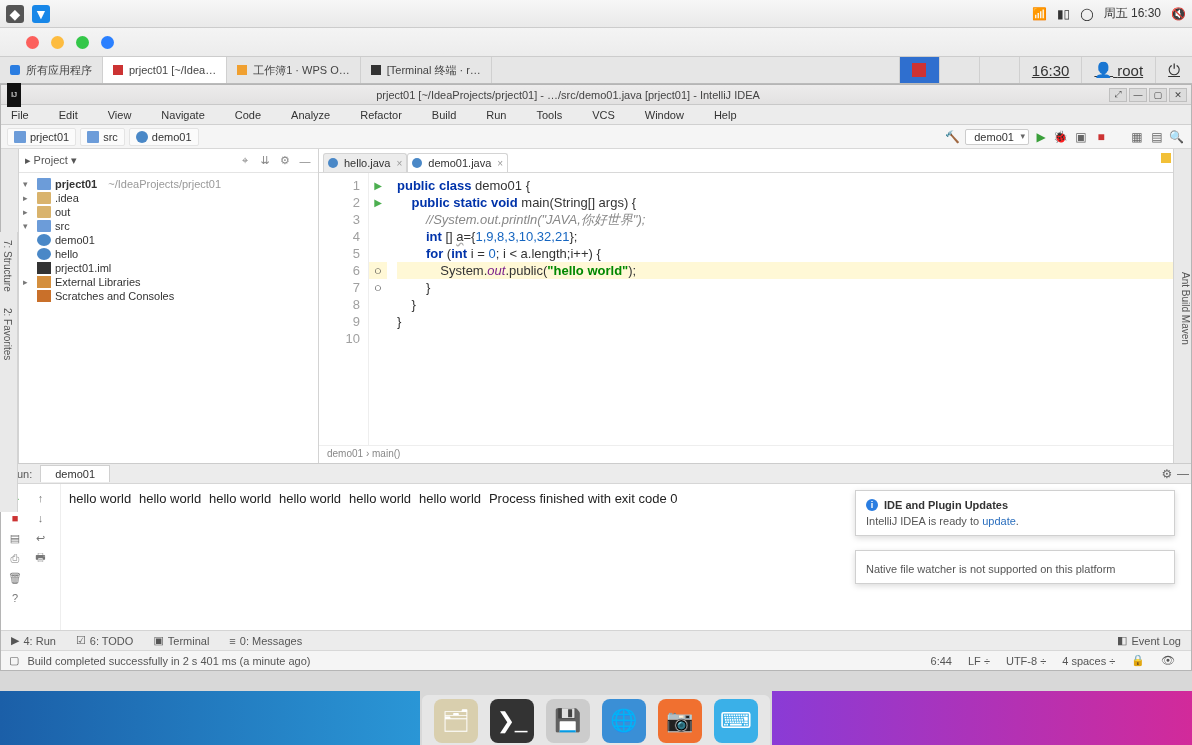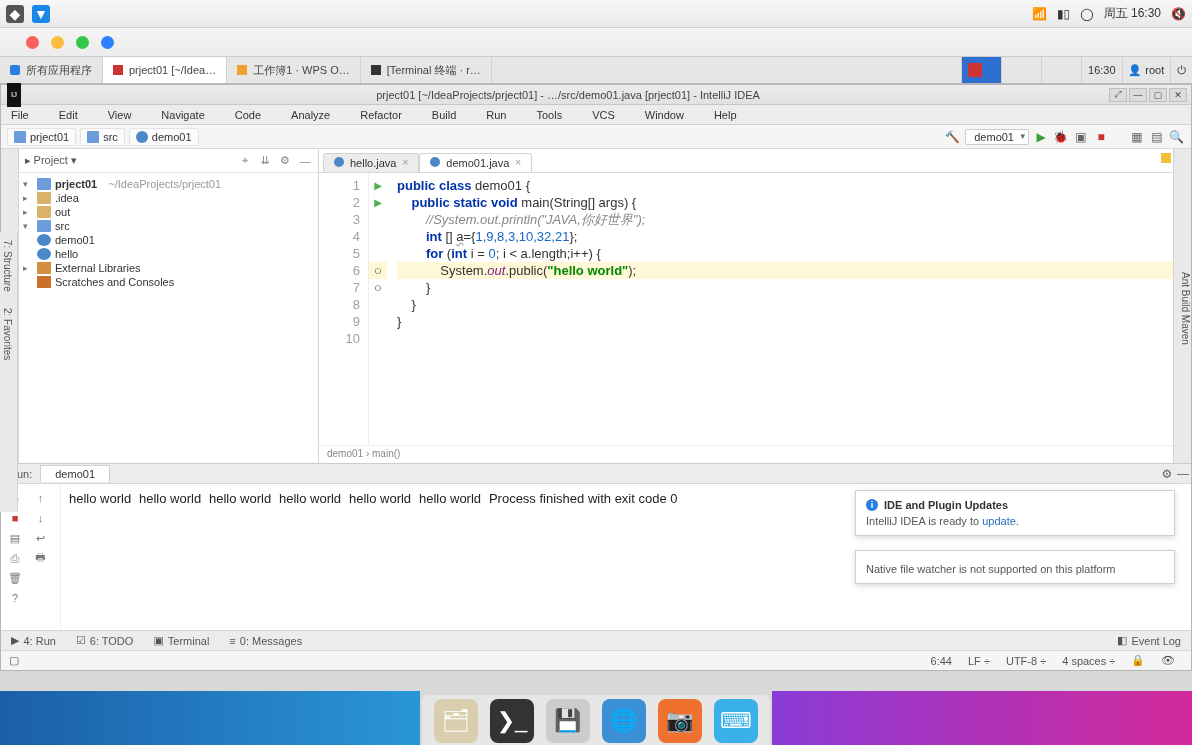--- a/index.html
+++ b/index.html
@@ -18,21 +18,21 @@
 .tl { width:13px; height:13px; border-radius:50%; }
 .tl.red{background:#fc605c;} .tl.yel{background:#fdbc40;} .tl.grn{background:#34c749;} .tl.blu{background:#2b80ff;}
 
 
 .taskbar { height:28px; background:#e6e6e6; border-top:1px solid #ccc; border-bottom:1px solid #bbb; display:flex; align-items:stretch; }
 .task { padding:0 10px; display:flex; align-items:center; gap:6px; border-right:1px solid #d0d0d0; font-size:11px; color:#444; }
 .task.active { background:#fff; }
 .task .tico { width:10px; height:10px; }
 .taskbar .spacer { flex:1; }
 .taskbar .rgroup { display:flex; }
-.taskbar .rcell { padding:0 6px; display:flex; align-items:center; border-left:1px solid #d0d0d0; font-size:11px; }
+.taskbar .rcell { padding:0 12px; display:flex; align-items:center; border-left:1px solid #d0d0d0; font-size:15px;text-decoration:underline; }
 
 
 .ide { background:#f2f2f2; border:1px solid #b5b5b5; margin: 0; }
 .ide-title { height:20px; background:linear-gradient(#edecec,#e2e1e1); border-bottom:1px solid #c8c8c8; display:flex; align-items:center; font-size:11px; color:#444; }
 .ide-title .ij { width:14px;height:24px; background:#111; margin:0 6px; display:flex;align-items:center;justify-content:center;color:#fff;font-size:8px;}
 .ide-title .t { flex:1; text-align:center; }
 .ide-title .wbtns { display:flex; gap:2px; padding-right:4px;}
 .ide-title .wbtn { width:18px;height:14px; background:#dcdcdc; border:1px solid #bfbfbf; font-size:9px; display:flex;align-items:center;justify-content:center;}
 
 
@@ -65,21 +65,21 @@
 .f-mod{background:#6c9cd9;width:12px;height:10px;border-radius:1px;}
 .f-java{width:10px;height:10px;border-radius:50%;background:#4a88c7;}
 .f-iml{width:10px;height:10px;background:#333;}
 .f-lib{width:12px;height:10px;background:#d48f3e;}
 .f-scr{width:12px;height:10px;background:#c9702a;}
 .muted{color:#999;}
 
 
 .editor { flex:1; background:#fff; display:flex; flex-direction:column; position:relative;}
 .edtabs { height:24px; border-bottom:1px solid #d8d8d8; display:flex; align-items:flex-end; padding-left:4px; gap:0;}
-.edtab { padding:3px 10px; font-size:11px; border:1px solid #d4d4d4; border-bottom:none; background:#ececec; display:flex; gap:6px; border-radius:3px 3px 0 0;}
+.edtab { padding:3px 4px; font-size:11px; border:1px solid #d4d4d4; border-bottom:none; background:#ececec; display:flex; gap:6px; align-items:center; border-radius:3px 3px 0 0;}
 .edtab.active{background:#fff;}
 .edtab .x{color:#999;font-size:10px;}
 .code-wrap{flex:1; display:flex; font-family:"Menlo","Consolas",monospace; font-size:13px; line-height:17px;}
 .gutter{width:50px; text-align:right; color:#a0a0a0; padding:4px 8px 0 0; background:#fff; border-right:1px solid #eee;}
 .gut-icons{width:18px; padding-top:4px;}
 .gut-icons div{height:17px; display:flex;align-items:center;justify-content:center;}
 .runtri{color:#4caf50; font-size:10px;}
 .code{flex:1; padding:4px 0 0 10px; white-space:pre;}
 .kw{color:#0033aa; font-weight:bold;}
 .str{color:#008800; font-weight:bold;}
@@ -270,20 +270,25 @@
         <div class="node ind2">
             <span class="arrow"></span>
             <span class="fico f-java"></span>
             <span>demo01</span>
           </div>
         <div class="node ind2">
             <span class="arrow"></span>
             <span class="fico f-java"></span>
             <span>hello</span>
           </div>
+        <div class="node ind1">
+            <span class="arrow"></span>
+            <span class="fico f-iml"></span>
+            <span>prject01.iml</span>
+          </div>
         <div class="node ind0">
             <span class="arrow">▸</span>
             <span class="fico f-lib"></span>
             <span>External Libraries</span>
           </div>
         <div class="node ind0">
             <span class="arrow"></span>
             <span class="fico f-scr"></span>
             <span>Scratches and Consoles</span>
           </div>
@@ -382,20 +387,21 @@
     <div class="titem">▶ <span>4: Run</span></div>
     <div class="titem">☑ <span>6: TODO</span></div>
     <div class="titem">▣ <span>Terminal</span></div>
     <div class="titem">≡ <span>0: Messages</span></div>
     <div class="flex"></div>
     <div class="titem">◧ <span>Event Log</span></div>
   </div>
 
   <div class="statusbar">
     <span>▢</span>
+    <span class="seg">Build completed successfully in 2 s 401 ms (a minute ago)</span>
     <div class="flex"></div>
     <span class="seg">6:44</span>
     <span class="seg">LF ÷</span>
     <span class="seg">UTF-8 ÷</span>
     <span class="seg">4 spaces ÷</span>
     <span class="seg lock">🔒</span>
     <span class="seg">👁</span>
   </div>
 </div>
 

